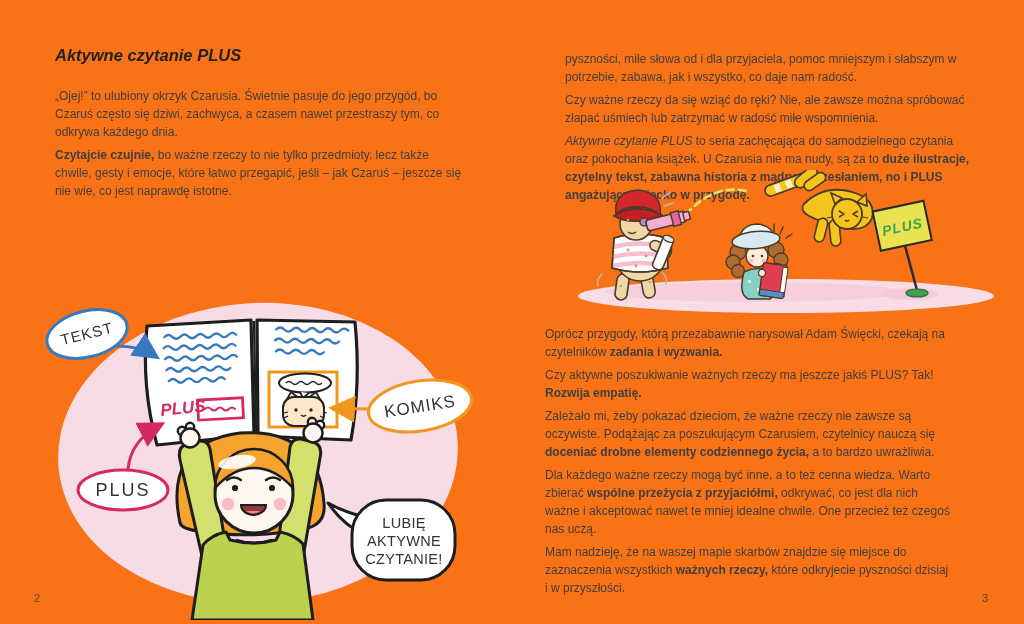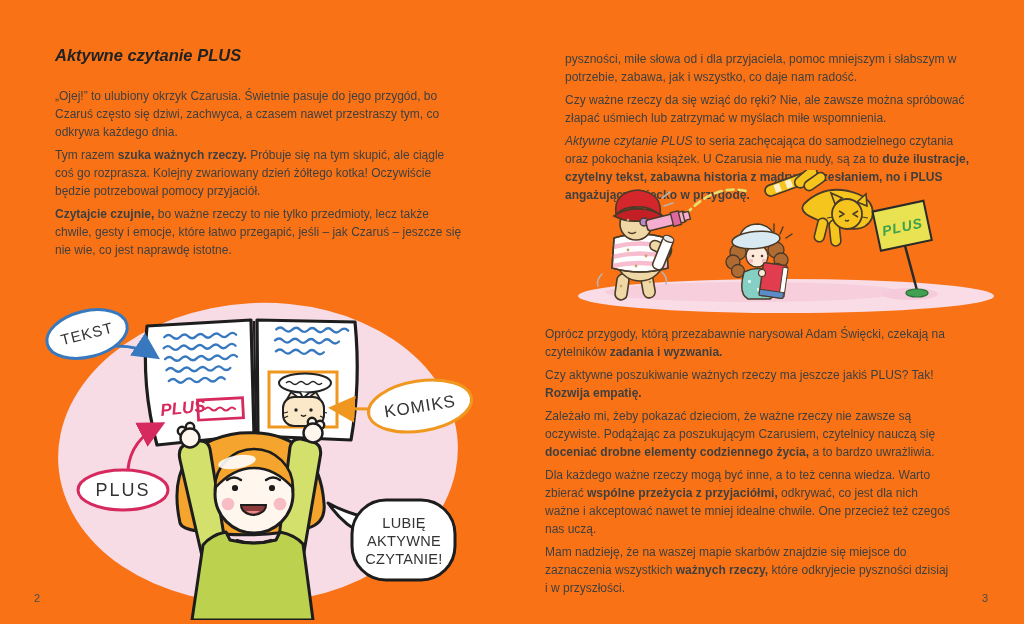--- a/index.html
+++ b/index.html
@@ -21,21 +21,20 @@
 </style>
 </head>
 <body>
 
 <div id="spread">
 
   <div id="left-text" class="textcol">
     <h1 id="page-title">Aktywne czytanie PLUS</h1>
     <div>
         <p><span>„Ojej!” to ulubiony okrzyk Czarusia. Świetnie pasuje do jego przygód, bo Czaruś często się dziwi, zachwyca, a czasem nawet przestraszy tym, co odkrywa każdego dnia.</span></p>
-        <p><span>Tym razem </span><span class="b">szuka ważnych rzeczy.</span><span> Próbuje się na tym skupić, ale ciągle coś go rozprasza. Kolejny zwariowany dzień żółtego kotka! Oczywiście będzie potrzebował pomocy przyjaciół.</span></p>
         <p><span class="b">Czytajcie czujnie,</span><span> bo ważne rzeczy to nie tylko przedmioty, lecz także chwile, gesty i emocje, które łatwo przegapić, jeśli – jak Czaruś – jeszcze się nie wie, co jest naprawdę istotne.</span></p>
       </div>
   </div>
 
   <svg id="left-illustration" viewBox="0 0 480 332">
 
     <ellipse cx="228" cy="165" rx="200" ry="150" fill="#f7dce6" transform="rotate(-3 228 165)"></ellipse>
 
     <g stroke="#1d1d1d" stroke-width="3.2" fill="#ffffff" stroke-linejoin="round">
       <path d="M221 32 L117 38 Q111 98 127 157 L224 147 Z"></path>
@@ -141,21 +140,21 @@
       <marker id="ah-magenta" markerWidth="9" markerHeight="9" refX="7" refY="4.5" orient="auto">
         <path d="M0 0 L9 4.5 L0 9 Z" fill="#d62a5e"></path>
       </marker>
     </defs>
   </svg>
 
   <div id="page-num-left" class="pagenum">2</div>
 
   <div id="right-text-top" class="textcol">
       <p><span>pyszności, miłe słowa od i dla przyjaciela, pomoc mniejszym i słabszym w potrzebie, zabawa, jak i wszystko, co daje nam radość.</span></p>
-      <p><span>Czy ważne rzeczy da się wziąć do ręki? Nie, ale zawsze można spróbować złapać uśmiech lub zatrzymać w myślach miłe wspomnienia.</span></p>
+      <p><span>Czy ważne rzeczy da się wziąć do ręki? Nie, ale zawsze można spróbować złapać uśmiech lub zatrzymać w radość miłe wspomnienia.</span></p>
       <p><span class="i">Aktywne czytanie PLUS</span><span> to seria zachęcająca do samodzielnego czytania oraz pokochania książek. U Czarusia nie ma nudy, są za to </span><span class="b">duże ilustracje, czytelny tekst, zabawna historia z mądrym przesłaniem, no i PLUS angażujący dziecko w przygodę.</span></p>
     </div>
 
   <svg id="right-illustration" viewBox="0 0 462 152">
     <ellipse cx="228" cy="126" rx="208" ry="17" fill="#fadce7"></ellipse>
     <ellipse cx="195" cy="122" rx="148" ry="10" fill="#f5cada" opacity="0.8"></ellipse>
 
     <path d="M128 44 Q158 12 192 22" fill="none" stroke="#e4e070" stroke-width="2.6" stroke-dasharray="7 5" stroke-linecap="round"></path>
 
     <g>

